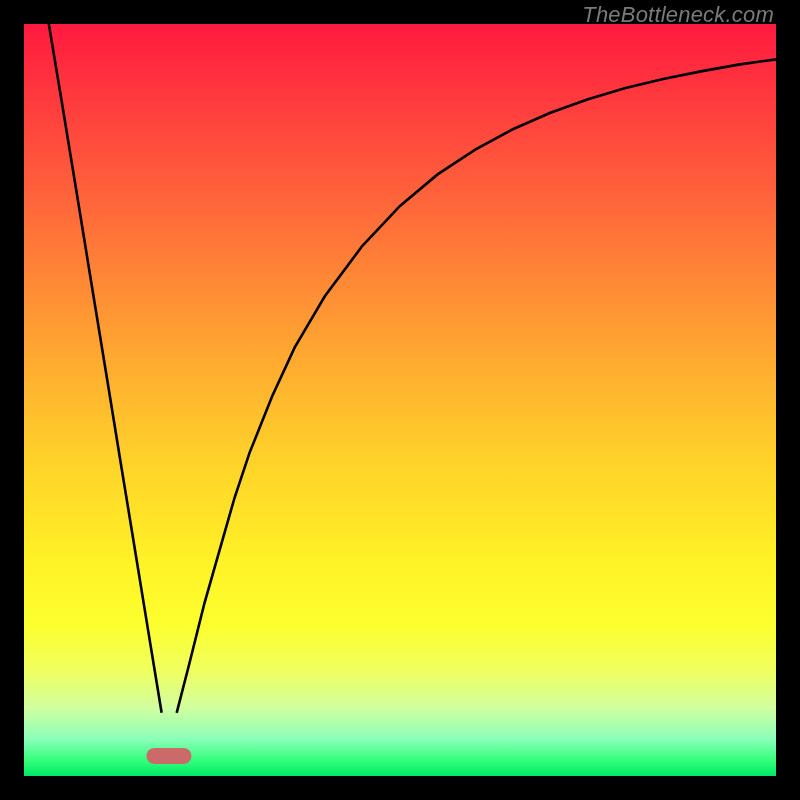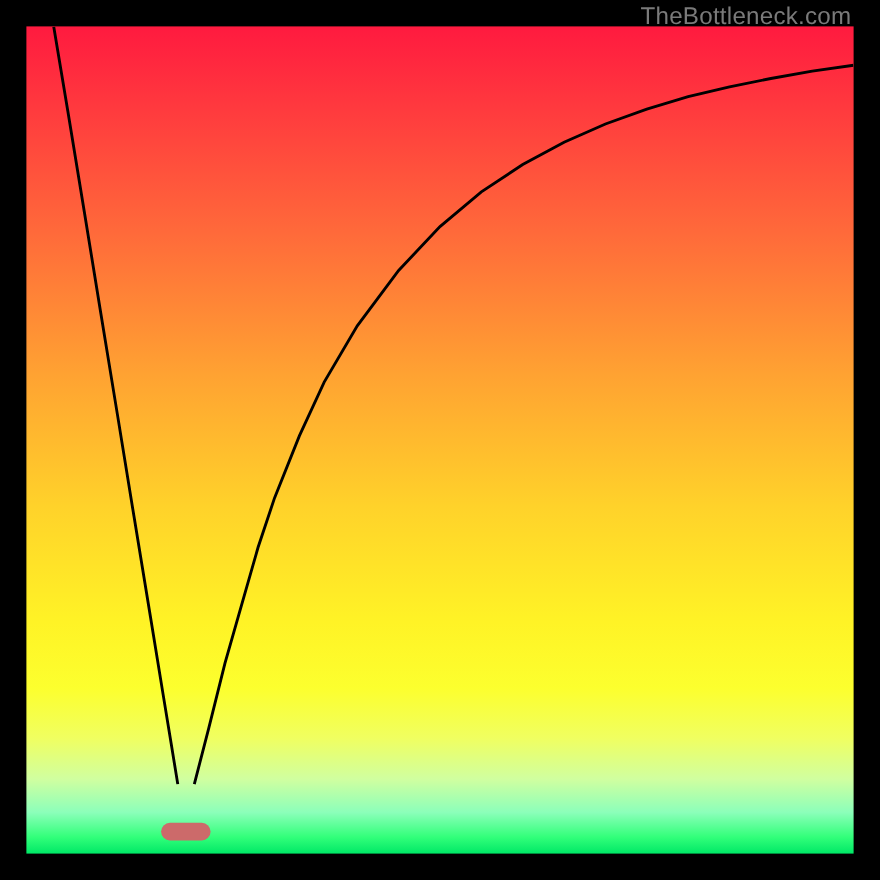--- a/index.html
+++ b/index.html
@@ -8,20 +8,21 @@
     width: 800px;
     height: 800px;
     overflow: hidden;
     background: #000;
   }
   .frame {
     position: relative;
     width: 800px;
     height: 648px;
     background: #000;
+    font-style: italic;
   }
   .plot {
     position: absolute;
     left: 24px;
     top: 24px;
     width: 752px;
     height: 752px;
     background: linear-gradient(to bottom,
       #ff1a3f 0%,
       #ff3a3e 10%,

